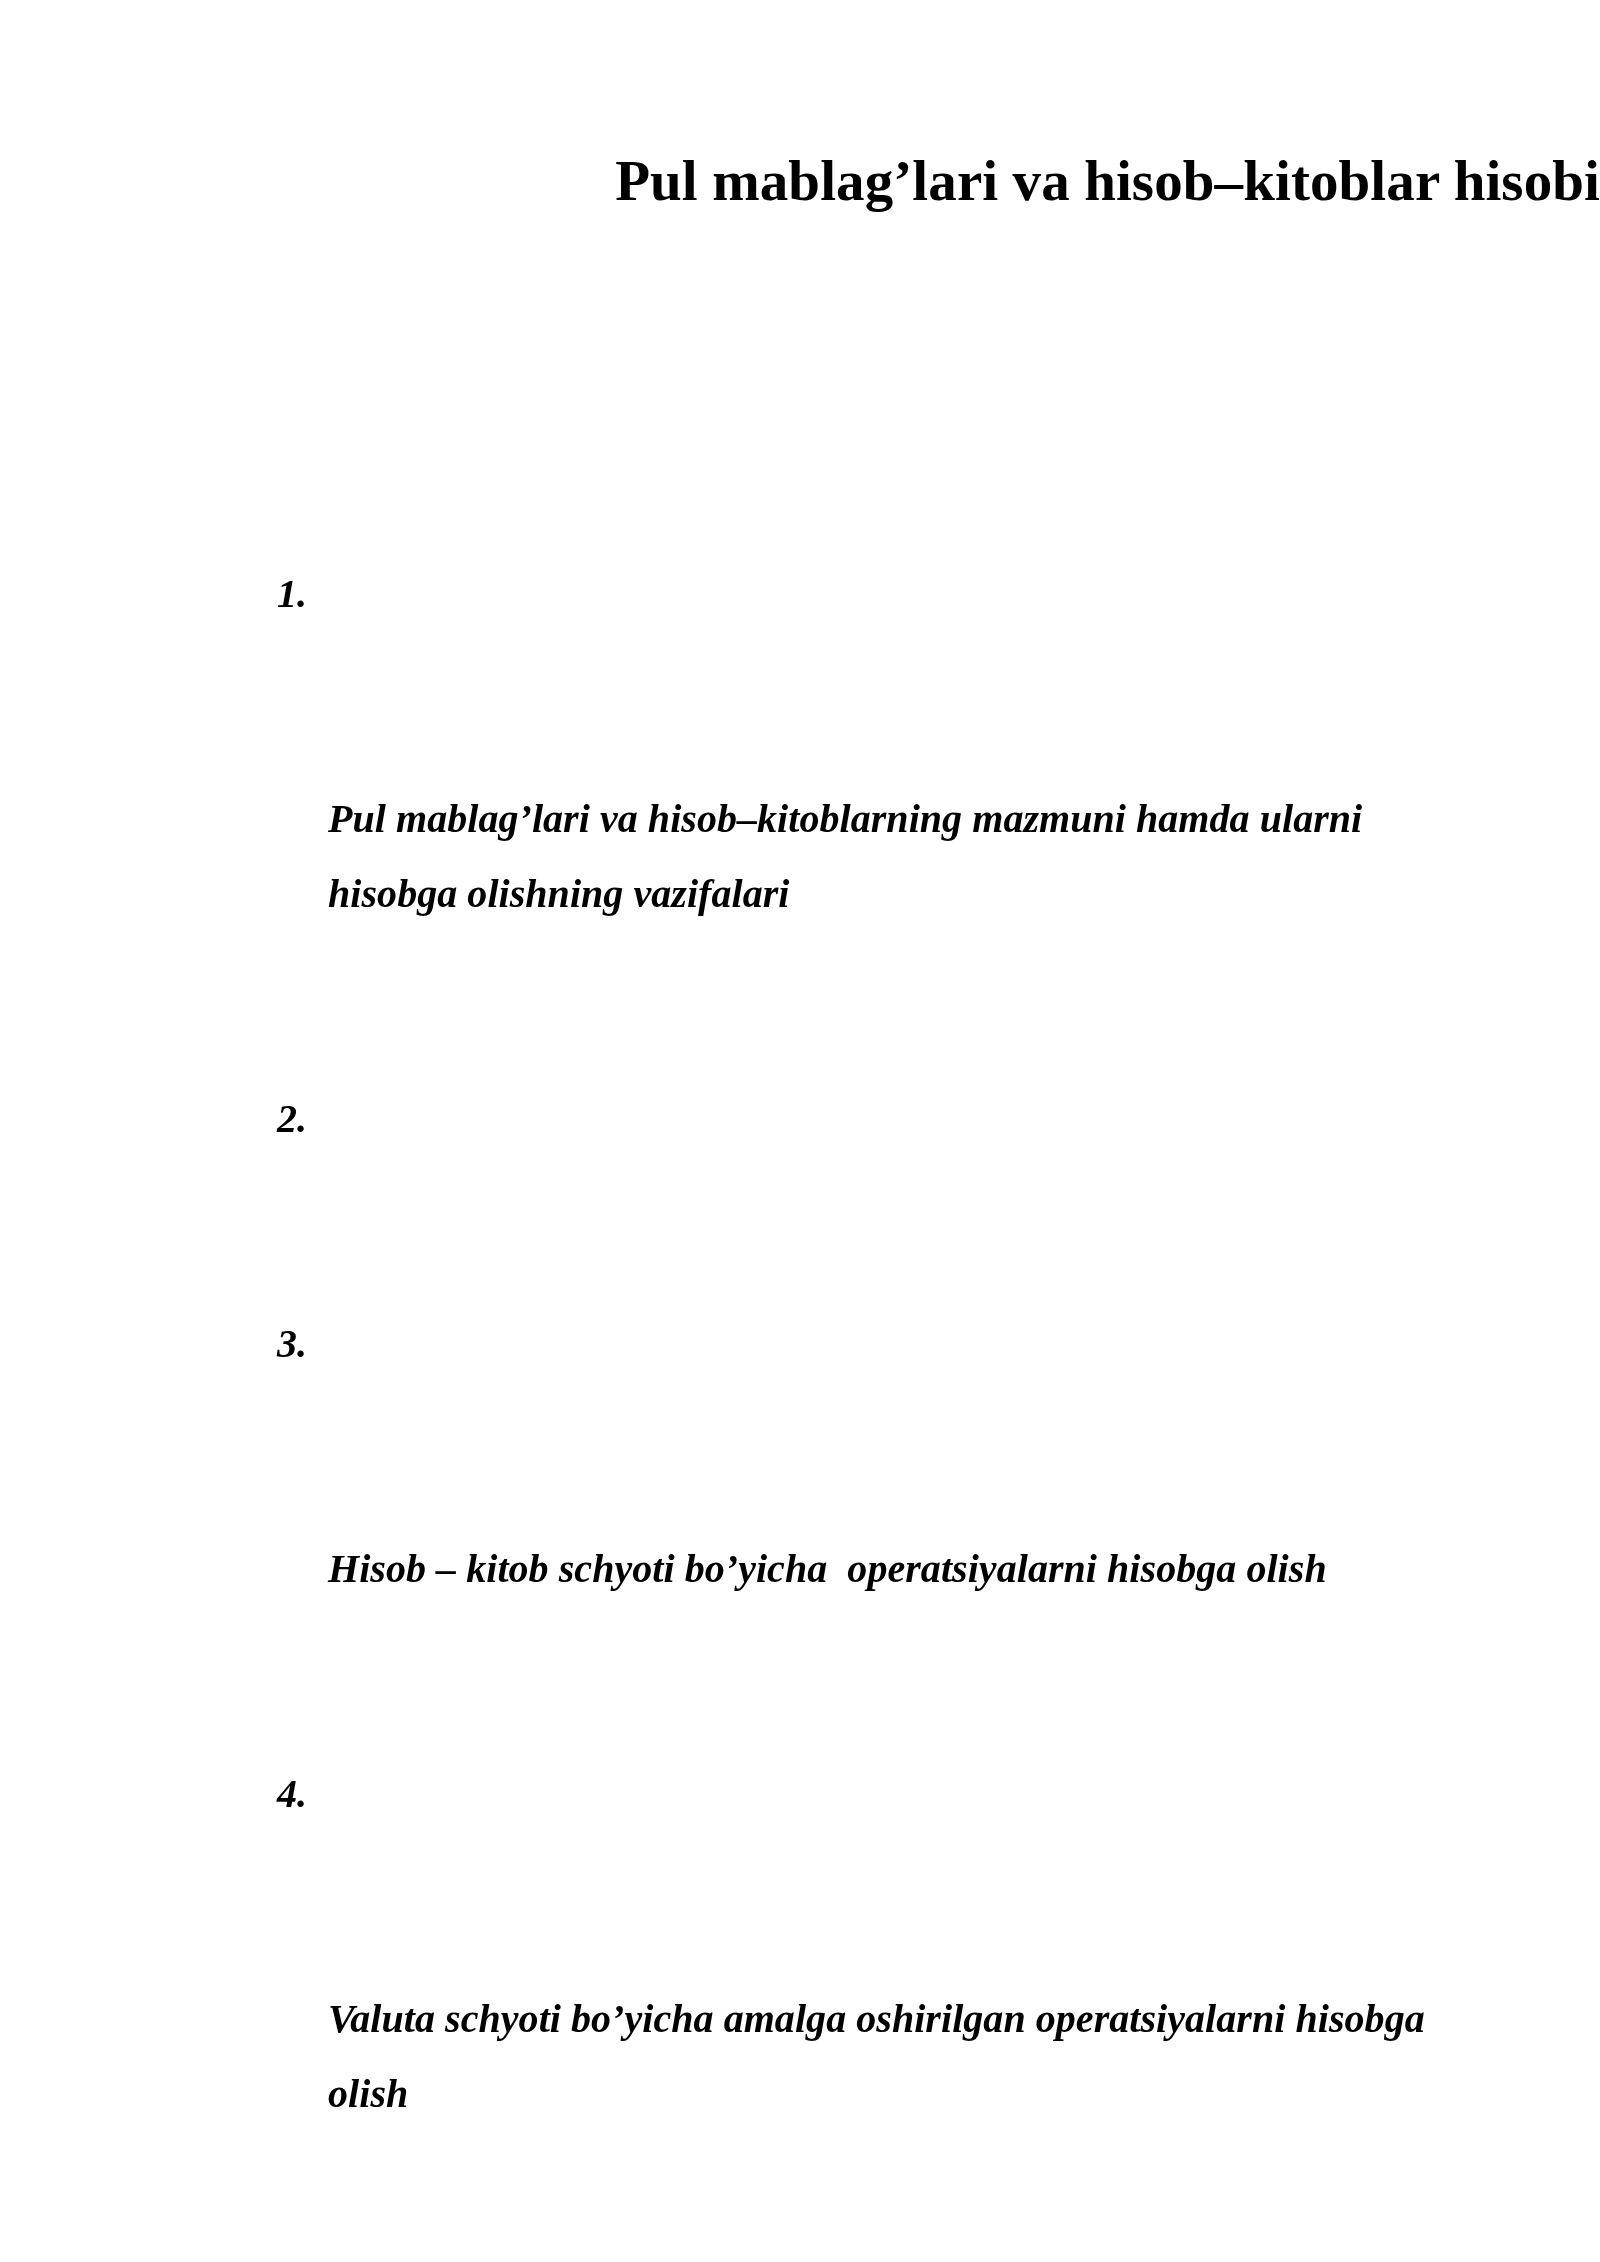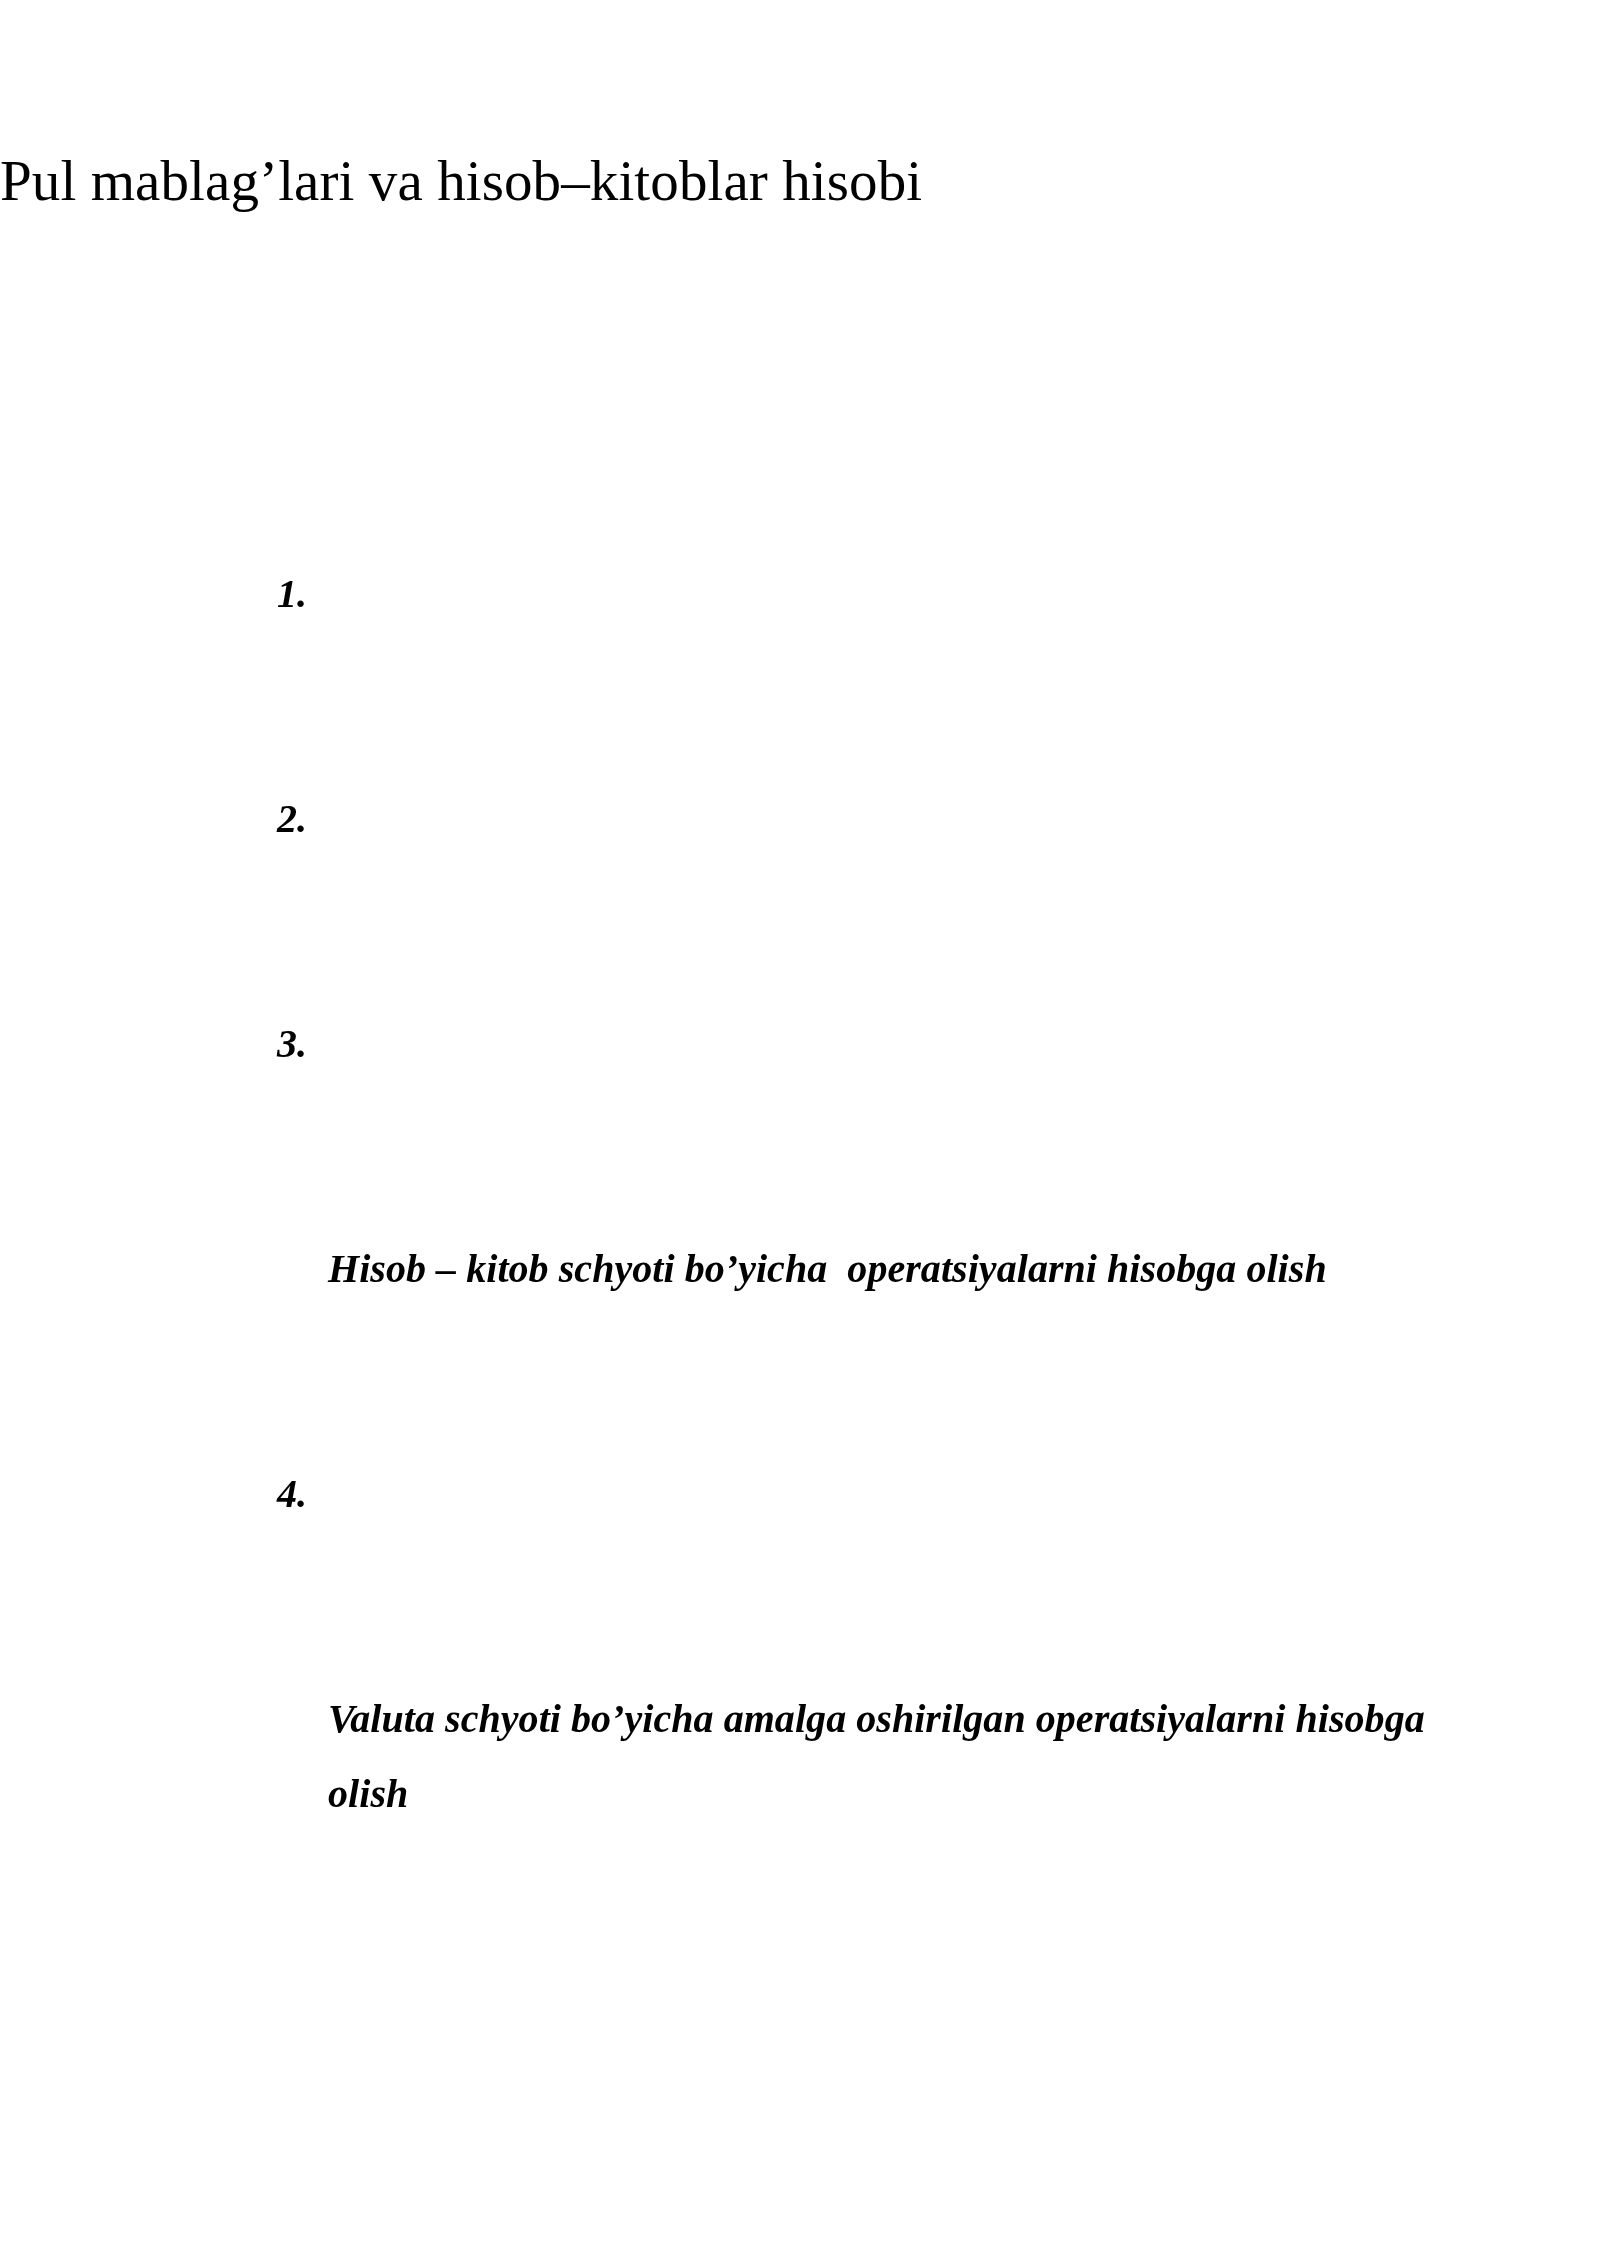--- a/index.html
+++ b/index.html
@@ -17,23 +17,23 @@
     height: 2262px;
     background: #ffffff;
     overflow: hidden;
     box-sizing: border-box;
   }
   .doc-title {
     position: absolute;
     top: 148px;
     left: 0;
     width: 1600px;
-    text-align: left;
+    text-align: right;
     font-size: 57px;
-    font-weight: 400;
+    font-weight: 700;
     font-style: normal;
     line-height: 1.15;
     letter-spacing: 0.1px;
     white-space: pre;
   }
   .plan-heading {
     position: absolute;
     top: 412px;
     left: 0;
     width: 1600px;
@@ -83,20 +83,21 @@
 <body>
 
 <div class="page">
 
   <div class="doc-title">Pul mablag’lari va hisob–kitoblar hisobi</div>
 
 
   <ol class="plan-list">
     <li class="plan-item">
       <span class="marker">1.</span>
+      <span class="item-text">Pul mablag’lari va hisob–kitoblarning mazmuni hamda ularni hisobga olishning vazifalari</span>
     </li>
     <li class="plan-item">
       <span class="marker">2.</span>
     </li>
     <li class="plan-item">
       <span class="marker">3.</span>
       <span class="item-text">Hisob – kitob schyoti bo’yicha  operatsiyalarni hisobga olish</span>
     </li>
     <li class="plan-item">
       <span class="marker">4.</span>

